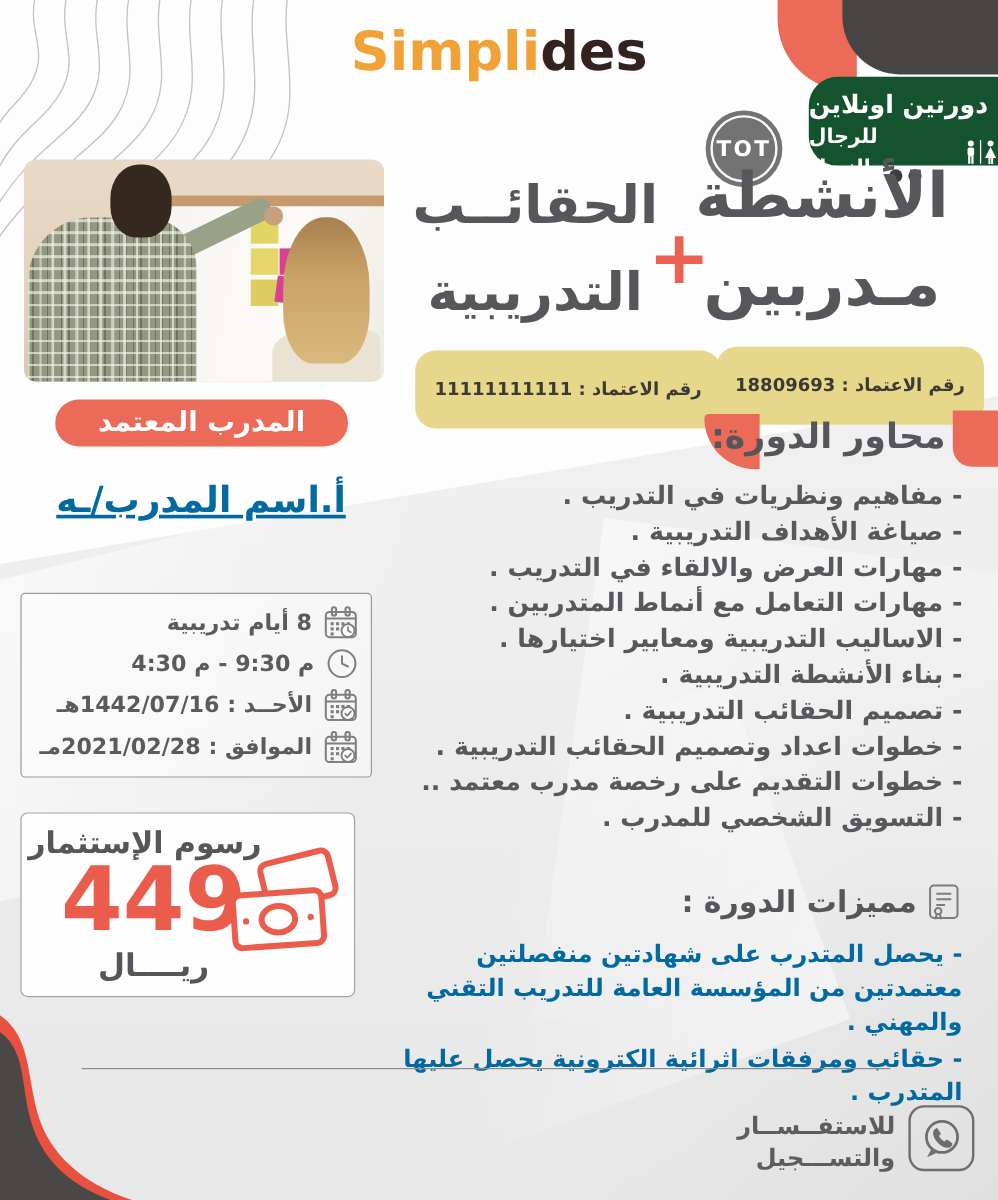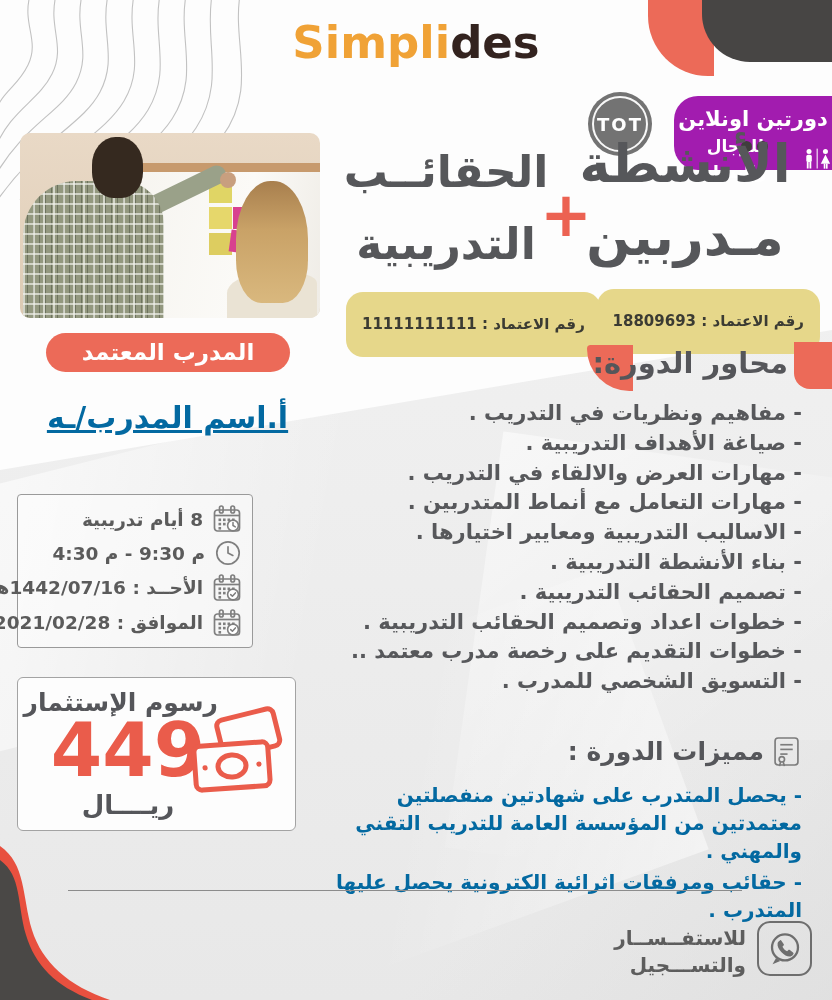--- a/index.html
+++ b/index.html
@@ -9,21 +9,21 @@
   .sheen{position:absolute;pointer-events:none;}
   .s-b{right:-80px;top:460px;width:440px;height:420px;background:linear-gradient(135deg,rgba(255,255,255,.55),rgba(255,255,255,0) 60%);transform:rotate(8deg);}
   .s-c{right:-60px;bottom:-40px;width:520px;height:300px;background:linear-gradient(315deg,rgba(221,221,221,.85),rgba(221,221,221,0) 65%);}
   .bg-top-white{position:absolute;inset:0;background:#fdfdfd;-webkit-clip-path:polygon(0 0,100% 0,100% 33%,0 47%);clip-path:polygon(0 0,100% 0,100% 33%,0 47%);}
   .s-a{left:-120px;top:440px;width:620px;height:260px;background:linear-gradient(115deg,rgba(255,255,255,.85),rgba(255,255,255,0) 70%);transform:rotate(-14deg);}
   .s-d{left:250px;bottom:70px;width:420px;height:300px;background:linear-gradient(300deg,rgba(255,255,255,.5),rgba(255,255,255,0) 60%);transform:rotate(-20deg);}
   .contours{position:absolute;left:0;top:0;}
   
   .corner-coral{position:absolute;right:118px;top:0;width:66px;height:76px;background:#ec6a58;border-radius:0 0 0 60px;}
   .corner-dark{position:absolute;right:0;top:0;width:130px;height:62px;background:#474544;border-radius:0 0 0 48px;}
-  .online-badge{position:absolute;right:0;top:64px;width:158px;height:74px;background:#a21caf;border-radius:24px 0 0 24px;color:#fff;direction:rtl;text-align:center;padding-top:9px;box-sizing:border-box;margin-top:32px;}
+  .online-badge{position:absolute;right:0;top:64px;width:158px;height:74px;background:#14532d;border-radius:24px 0 0 24px;color:#fff;direction:rtl;text-align:left;padding-top:9px;box-sizing:border-box;}
   .ob-line1{font-size:21px;font-weight:bold;line-height:28px;}
   .ob-line2{display:flex;align-items:center;justify-content:center;gap:6px;font-size:17px;font-weight:bold;line-height:26px;}
   .dots{position:absolute;right:64px;top:141px;display:flex;gap:5px;}
   .dots i{width:11px;height:11px;border-radius:50%;background:#3f3e3d;display:block;}
   .tot{position:absolute;left:588px;top:92px;width:64px;height:64px;border-radius:50%;background:#737373;display:flex;align-items:center;justify-content:center;}
   .tot::before{content:"";position:absolute;inset:4px;border:2px solid rgba(255,255,255,.95);border-radius:50%;}
   .tot span{color:#fff;font-weight:bold;font-size:18px;letter-spacing:2px;}
   
   .logo{position:absolute;left:0;right:0;top:16px;text-align:center;font-size:45px;font-weight:bold;letter-spacing:0;}
   .logo-a{color:#f0a236;}
@@ -49,21 +49,21 @@
   .man-arm{left:37%;top:27%;width:33%;height:10%;background:#9aa189;transform:rotate(-26deg);border-radius:10px;}
   .hand{left:66.5%;top:21%;width:5.5%;height:9%;background:#c89f7f;border-radius:50%;}
   .man-body{left:1%;top:26%;width:47%;height:78%;background-color:#93987f;background-image:repeating-linear-gradient(90deg,rgba(245,245,240,.65) 0 2px,transparent 2px 10px),repeating-linear-gradient(0deg,rgba(245,245,240,.65) 0 2px,transparent 2px 10px),repeating-linear-gradient(90deg,rgba(52,60,45,.4) 4px 5px,transparent 5px 10px);border-radius:38% 30% 0 0;}
   .man-head{left:24%;top:2%;width:17%;height:33%;background:#35291f;border-radius:46% 46% 42% 42%;}
   .woman-body{left:69%;top:76%;width:30%;height:26%;background:#eae3d4;border-radius:40% 20% 0 0;}
   .woman-hair{left:72%;top:26%;width:24%;height:66%;background:linear-gradient(180deg,#a87f4e,#c9a267 40%,#d9b87e);border-radius:48% 48% 35% 35%;}
   
   .trainer-pill{position:absolute;left:46px;top:333px;width:244px;height:39px;line-height:39px;background:#ec6a58;border-radius:20px;color:#fff;text-align:center;font-size:23px;font-weight:bold;direction:rtl;}
   .trainer-name{position:absolute;left:0;top:400px;width:335px;text-align:center;color:#0369a1;font-size:30px;font-weight:bold;direction:rtl;white-space:nowrap;text-decoration:underline;}
   
-  .schedule-box{position:absolute;left:17px;top:494px;width:236px;height:154px;border:1px solid #9a9a9a;border-radius:4px;background:rgba(255,255,255,.45);box-sizing:border-box;direction:rtl;display:flex;flex-direction:column;justify-content:space-evenly;padding:4px 10px;}
+  .schedule-box{position:absolute;left:17px;top:494px;width:293px;height:154px;border:1px solid #9a9a9a;border-radius:4px;background:rgba(255,255,255,.45);box-sizing:border-box;direction:rtl;display:flex;flex-direction:column;justify-content:space-evenly;padding:4px 10px;}
   .srow{display:flex;align-items:center;gap:9px;}
   .srow svg{flex:0 0 auto;}
   .stext{color:#5b5b5b;font-size:18.5px;font-weight:bold;white-space:nowrap;}
   .ltr{direction:ltr;unicode-bidi:bidi-override;}
   
   .fees-box{position:absolute;left:17px;top:677px;width:279px;height:154px;border:1px solid #a3a3a3;border-radius:6px;background:#fdfdfd;box-sizing:border-box;}
   .fees-label{position:absolute;left:20px;top:10px;width:180px;text-align:center;color:#55565a;font-size:25px;font-weight:bold;direction:rtl;white-space:nowrap;}
   .fees-amount{position:absolute;left:20px;top:30px;width:180px;text-align:center;color:#ea5c4b;font-size:74px;line-height:84px;font-weight:bold;}
   .fees-currency{position:absolute;left:20px;top:112px;width:180px;text-align:center;color:#55565a;font-size:26px;font-weight:bold;direction:rtl;}
   .money{position:absolute;right:10px;top:26px;}

